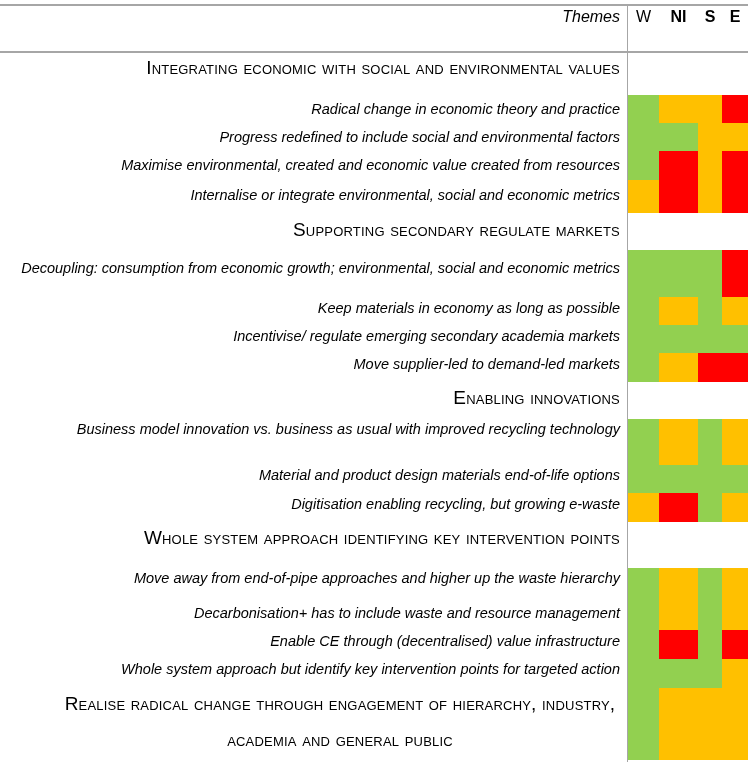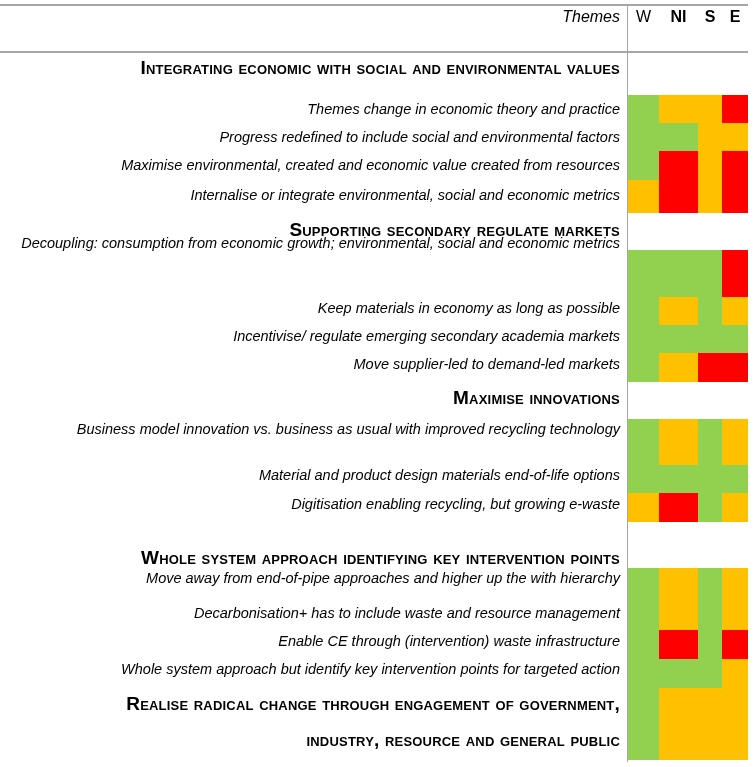--- a/index.html
+++ b/index.html
@@ -6,62 +6,62 @@
   body { width: 756px; height: 767px; position: relative; overflow: hidden;
          font-family: "Liberation Sans", "DejaVu Sans", sans-serif; color: #000; }
   .hline { position: absolute; left: 0; width: 748px; height: 2px; background: #a6a6a6; }
   .vline { position: absolute; left: 627px; top: 5px; width: 1px; height: 757px; background: #a6a6a6; }
   .themes-label { position: absolute; right: 136px; top: 8px; font-style: italic; font-size: 16px; }
   .col-head { position: absolute; top: 8px; font-size: 16px; text-align: center; }
   .col-head.bold { font-weight: bold; }
   .label { position: absolute; right: 136px; text-align: right; font-style: italic; font-size: 14.5px;
            line-height: 24px; white-space: nowrap; }
   .label.wrap { white-space: normal; width: 610px; line-height: 24px; }
-  .section { position: absolute; right: 136px; text-align: right; font-weight: bold; font-size: 19px;
+  .section { position: absolute; right: 136px; text-align: center; font-weight: normal; font-size: 19px;
              font-variant: small-caps; letter-spacing: 0.2px; white-space: nowrap; line-height: 36px; }
   .section.two-line { white-space: normal; width: 560px; line-height: 36px; }
   .cell { position: absolute; }
 </style>
 </head>
 <body>
 
 <div class="hline" style="top:4px;"></div>
 <div class="hline" style="top:51px;"></div>
 <div class="vline"></div>
 
 <div class="themes-label">Themes</div>
 <div class="col-head" style="left:628px;width:31px;">W</div>
 <div class="col-head bold" style="left:659px;width:39px;">NI</div>
 <div class="col-head bold" style="left:698px;width:24px;">S</div>
 <div class="col-head bold" style="left:722px;width:26px;">E</div>
 
 <div class="section" style="top:50px;">Integrating economic with social and environmental values</div>
-<div class="label" style="top:97px;">Themes change in economic theory and practice</div>
+<div class="label" style="top:97px;">Radical change in economic theory and practice</div>
 <div class="label" style="top:125px;font-style:italic;">Progress redefined to include social and environmental factors</div>
 <div class="label" style="top:153px;">Maximise environmental, created and economic value created from resources</div>
 <div class="label" style="top:183px;">Internalise or integrate environmental, social and economic metrics</div>
 
 <div class="section" style="top:212px;">Supporting secondary regulate markets</div>
-<div class="label wrap" style="top:231px;">Decoupling: consumption from economic growth; environmental, social and economic metrics</div>
+<div class="label wrap" style="top:256px;">Decoupling: consumption from economic growth; environmental, social and economic metrics</div>
 <div class="label" style="top:296px;">Keep materials in economy as long as possible</div>
 <div class="label" style="top:324px;">Incentivise/ regulate emerging secondary academia markets</div>
 <div class="label" style="top:352px;">Move supplier-led to demand-led markets</div>
 
-<div class="section" style="top:380px;">Maximise innovations</div>
+<div class="section" style="top:380px;">Enabling innovations</div>
 <div class="label" style="top:417px;">Business model innovation vs. business as usual with improved recycling technology</div>
 <div class="label" style="top:463px;">Material and product design materials end-of-life options</div>
 <div class="label" style="top:492px;">Digitisation enabling recycling, but growing e-waste</div>
 
-<div class="section" style="top:540px;">Whole system approach identifying key intervention points</div>
-<div class="label" style="top:566px;">Move away from end-of-pipe approaches and higher up the with hierarchy</div>
+<div class="section" style="top:520px;">Whole system approach identifying key intervention points</div>
+<div class="label" style="top:566px;">Move away from end-of-pipe approaches and higher up the waste hierarchy</div>
 <div class="label" style="top:601px;">Decarbonisation+ has to include waste and resource management</div>
-<div class="label" style="top:629px;">Enable CE through (intervention) waste infrastructure</div>
+<div class="label" style="top:629px;">Enable CE through (decentralised) value infrastructure</div>
 <div class="label" style="top:657px;">Whole system approach but identify key intervention points for targeted action</div>
 
-<div class="section two-line" style="top:686px;">Realise radical change through engagement of government, industry, resource and general public</div>
+<div class="section two-line" style="top:686px;">Realise radical change through engagement of hierarchy, industry, academia and general public</div>
 
 <div id="grid">
     <div class="cell" style="left: 628px; top: 95px; width: 31px; height: 28px; background: rgb(146, 208, 80);"></div>
     <div class="cell" style="left: 659px; top: 95px; width: 39px; height: 28px; background: rgb(255, 192, 0);"></div>
     <div class="cell" style="left: 698px; top: 95px; width: 24px; height: 28px; background: rgb(255, 192, 0);"></div>
     <div class="cell" style="left: 722px; top: 95px; width: 26px; height: 28px; background: rgb(255, 0, 0);"></div>
     <div class="cell" style="left: 628px; top: 123px; width: 31px; height: 28px; background: rgb(146, 208, 80);"></div>
     <div class="cell" style="left: 659px; top: 123px; width: 39px; height: 28px; background: rgb(146, 208, 80);"></div>
     <div class="cell" style="left: 698px; top: 123px; width: 24px; height: 28px; background: rgb(255, 192, 0);"></div>
     <div class="cell" style="left: 722px; top: 123px; width: 26px; height: 28px; background: rgb(255, 192, 0);"></div>

